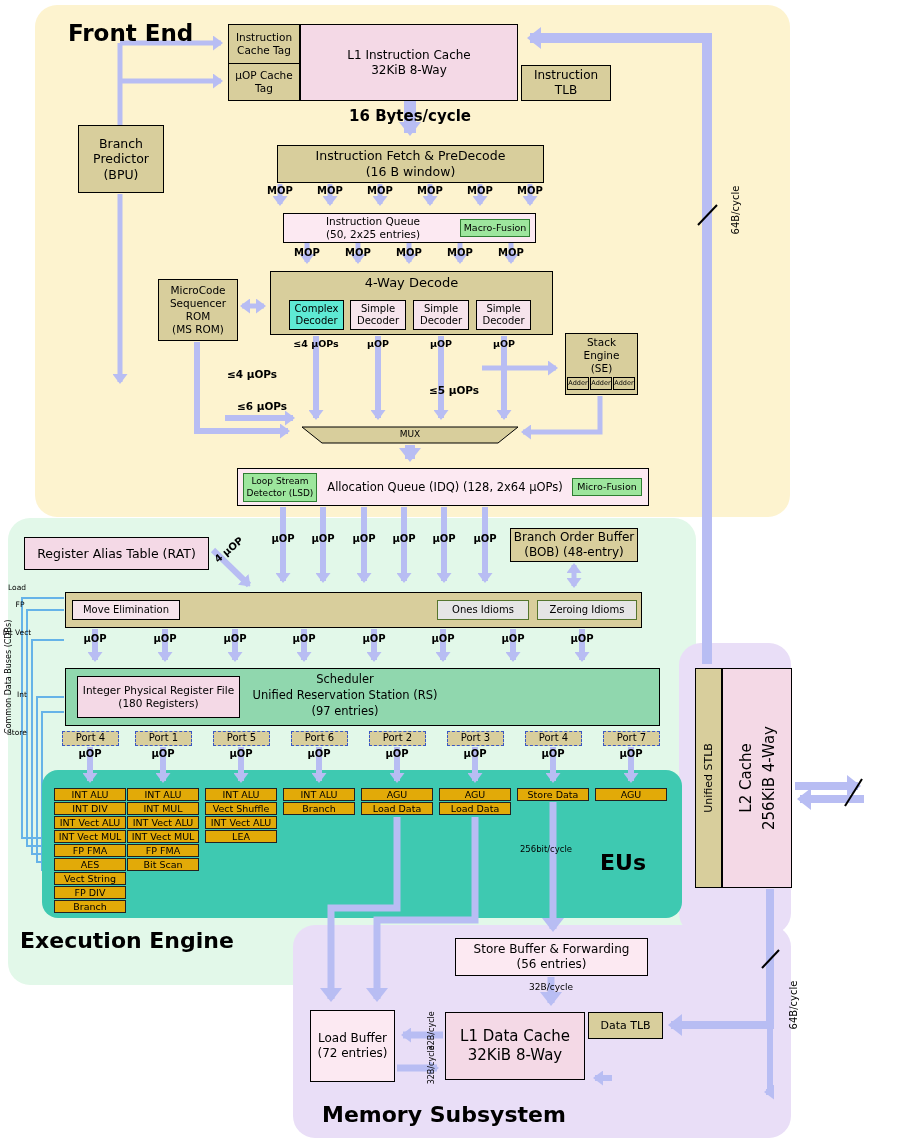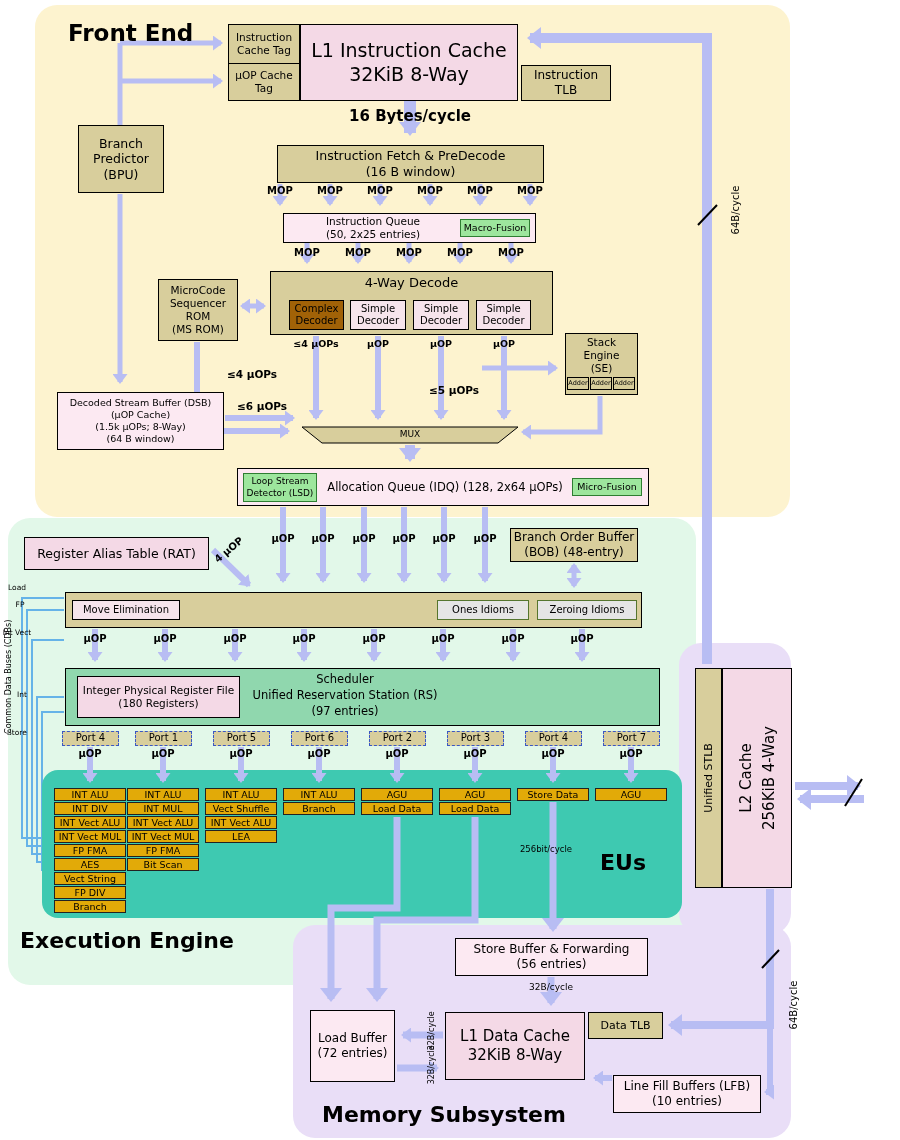--- a/index.html
+++ b/index.html
@@ -11,21 +11,21 @@
   .bx{position:absolute;z-index:2;border:1px solid #000;display:flex;align-items:center;justify-content:center;
       text-align:center;white-space:pre-line;line-height:1.25;font-size:11px}
   .lbl{position:absolute;z-index:4;text-align:center;white-space:pre-line;line-height:1.2}
   .b{font-weight:bold}
   .title{position:absolute;z-index:4;font-weight:bold}
   .tan{background:#d8ce9c}
   .pink{background:#f4d9e6}
   .pinkl{background:#fce9f2}
   .grn{background:#9de69d;border-color:#2e7d32}
   .pgrn{background:#e5e5e5;border-color:#55752e}
-  .cyan{background:#a16207}
+  .cyan{background:#5eead4}
   .ppink{background:#f6e4ec}
   .sched{background:#90d7ae}
   .gold{background:#e2aa08;border-color:#222}
   .port{background:#d8ce9c;border:1px dashed #3a57c4;font-size:10px}
   .rot{transform:rotate(-90deg)}
   .vwrap{position:absolute;left:50%;top:50%;transform:translate(-50%,-50%) rotate(-90deg);text-align:center;white-space:pre-line}
 </style>
 </head>
 <body>
 
@@ -104,21 +104,21 @@
   </svg>
 
   <div class="title" style="left:68px;top:20px;font-size:23px">Front End</div>
   <div class="title" style="left:322px;top:1102px;font-size:22px">Memory Subsystem</div>
   <div class="title" style="left:20px;top:928px;font-size:22px">Execution Engine</div>
 
   <div class="bx tan" style="left:228px;top:24px;width:72px;height:40px;font-size:10.5px">Instruction
 Cache Tag</div>
   <div class="bx tan" style="left:228px;top:63px;width:72px;height:38px;font-size:10.5px">µOP Cache
 Tag</div>
-  <div class="bx pink" style="left:300px;top:24px;width:218px;height:77px;font-size:19px">L1 Instruction Cache
+  <div class="bx pink" style="left:300px;top:24px;width:218px;height:77px;font-size:12px">L1 Instruction Cache
 32KiB 8-Way</div>
   <div class="bx tan" style="left:521px;top:65px;width:90px;height:36px;font-size:12px">Instruction
 TLB</div>
   <div class="bx tan" style="left:78px;top:125px;width:86px;height:68px;font-size:12.5px">Branch
 Predictor
 (BPU)</div>
   <div class="lbl b" style="left:330px;top:107px;width:160px;font-size:15px">16 Bytes/cycle</div>
   <div class="bx tan" style="left:277px;top:145px;width:267px;height:38px;font-size:12.5px">Instruction Fetch &amp; PreDecode
 (16 B window)</div>
 
@@ -166,24 +166,20 @@
 Engine
 (SE)</div>
   <div class="bx tan" style="left:567px;top:377px;width:22px;height:13px;font-size:6.5px">Adder</div>
   <div class="bx tan" style="left:590px;top:377px;width:22px;height:13px;font-size:6.5px">Adder</div>
   <div class="bx tan" style="left:613px;top:377px;width:22px;height:13px;font-size:6.5px">Adder</div>
 
   <div class="lbl b" style="left:222px;top:368px;width:60px;font-size:10.5px">≤4 µOPs</div>
   <div class="lbl b" style="left:232px;top:400px;width:60px;font-size:10.5px">≤6 µOPs</div>
   <div class="lbl b" style="left:424px;top:384px;width:60px;font-size:10.5px">≤5 µOPs</div>
 
-  <div class="bx pinkl" style="left:57px;top:392px;width:167px;height:58px;font-size:9.5px">Decoded Stream Buffer (DSB)
-(µOP Cache)
-(1.5k µOPs; 8-Way)
-(64 B window)</div>
   <div class="lbl" style="left:392px;top:429px;width:36px;font-size:9px">MUX</div>
 
   <div class="bx pinkl" style="left:237px;top:468px;width:412px;height:38px"></div>
   <div class="bx grn" style="left:243px;top:473px;width:74px;height:29px;font-size:9px">Loop Stream
 Detector (LSD)</div>
   <div class="lbl" style="left:322px;top:481px;width:246px;font-size:11.5px">Allocation Queue (IDQ) (128, 2x64 µOPs)</div>
   <div class="bx grn" style="left:572px;top:478px;width:70px;height:18px;font-size:9.5px">Micro-Fusion</div>
 
   <div class="bx pink" style="left:24px;top:537px;width:185px;height:33px;font-size:12.5px">Register Alias Table (RAT)</div>
   <div class="bx tan" style="left:510px;top:528px;width:128px;height:34px;font-size:12px">Branch Order Buffer
@@ -284,22 +280,20 @@
   <div class="lbl" style="left:0px;top:728px;width:34px;font-size:7.5px">Store</div>
 
   <div class="bx pinkl" style="left:455px;top:938px;width:193px;height:38px;font-size:12px">Store Buffer &amp; Forwarding
 (56 entries)</div>
   <div class="lbl" style="left:518px;top:982px;width:66px;font-size:9px">32B/cycle</div>
   <div class="bx pinkl" style="left:310px;top:1010px;width:85px;height:72px;font-size:12px">Load Buffer
 (72 entries)</div>
   <div class="bx pink" style="left:445px;top:1012px;width:140px;height:68px;font-size:15px">L1 Data Cache
 32KiB 8-Way</div>
   <div class="bx tan" style="left:588px;top:1012px;width:75px;height:27px;font-size:11px">Data TLB</div>
-  <div class="bx pinkl" style="left:613px;top:1075px;width:148px;height:38px;font-size:12px">Line Fill Buffers (LFB)
-(10 entries)</div>
   <div class="lbl rot" style="left:404px;top:1026px;width:56px;font-size:8px">32B/cycle</div>
   <div class="lbl rot" style="left:404px;top:1060px;width:56px;font-size:8px">32B/cycle</div>
 
   <div class="bx tan" style="left:695px;top:668px;width:27px;height:220px">
     <div class="vwrap" style="width:200px;font-size:11px">Unified STLB</div>
   </div>
   <div class="bx pink" style="left:722px;top:668px;width:70px;height:220px">
     <div class="vwrap" style="width:210px;font-size:15px;line-height:1.5">L2 Cache
 256KiB 4-Way</div>
   </div>

